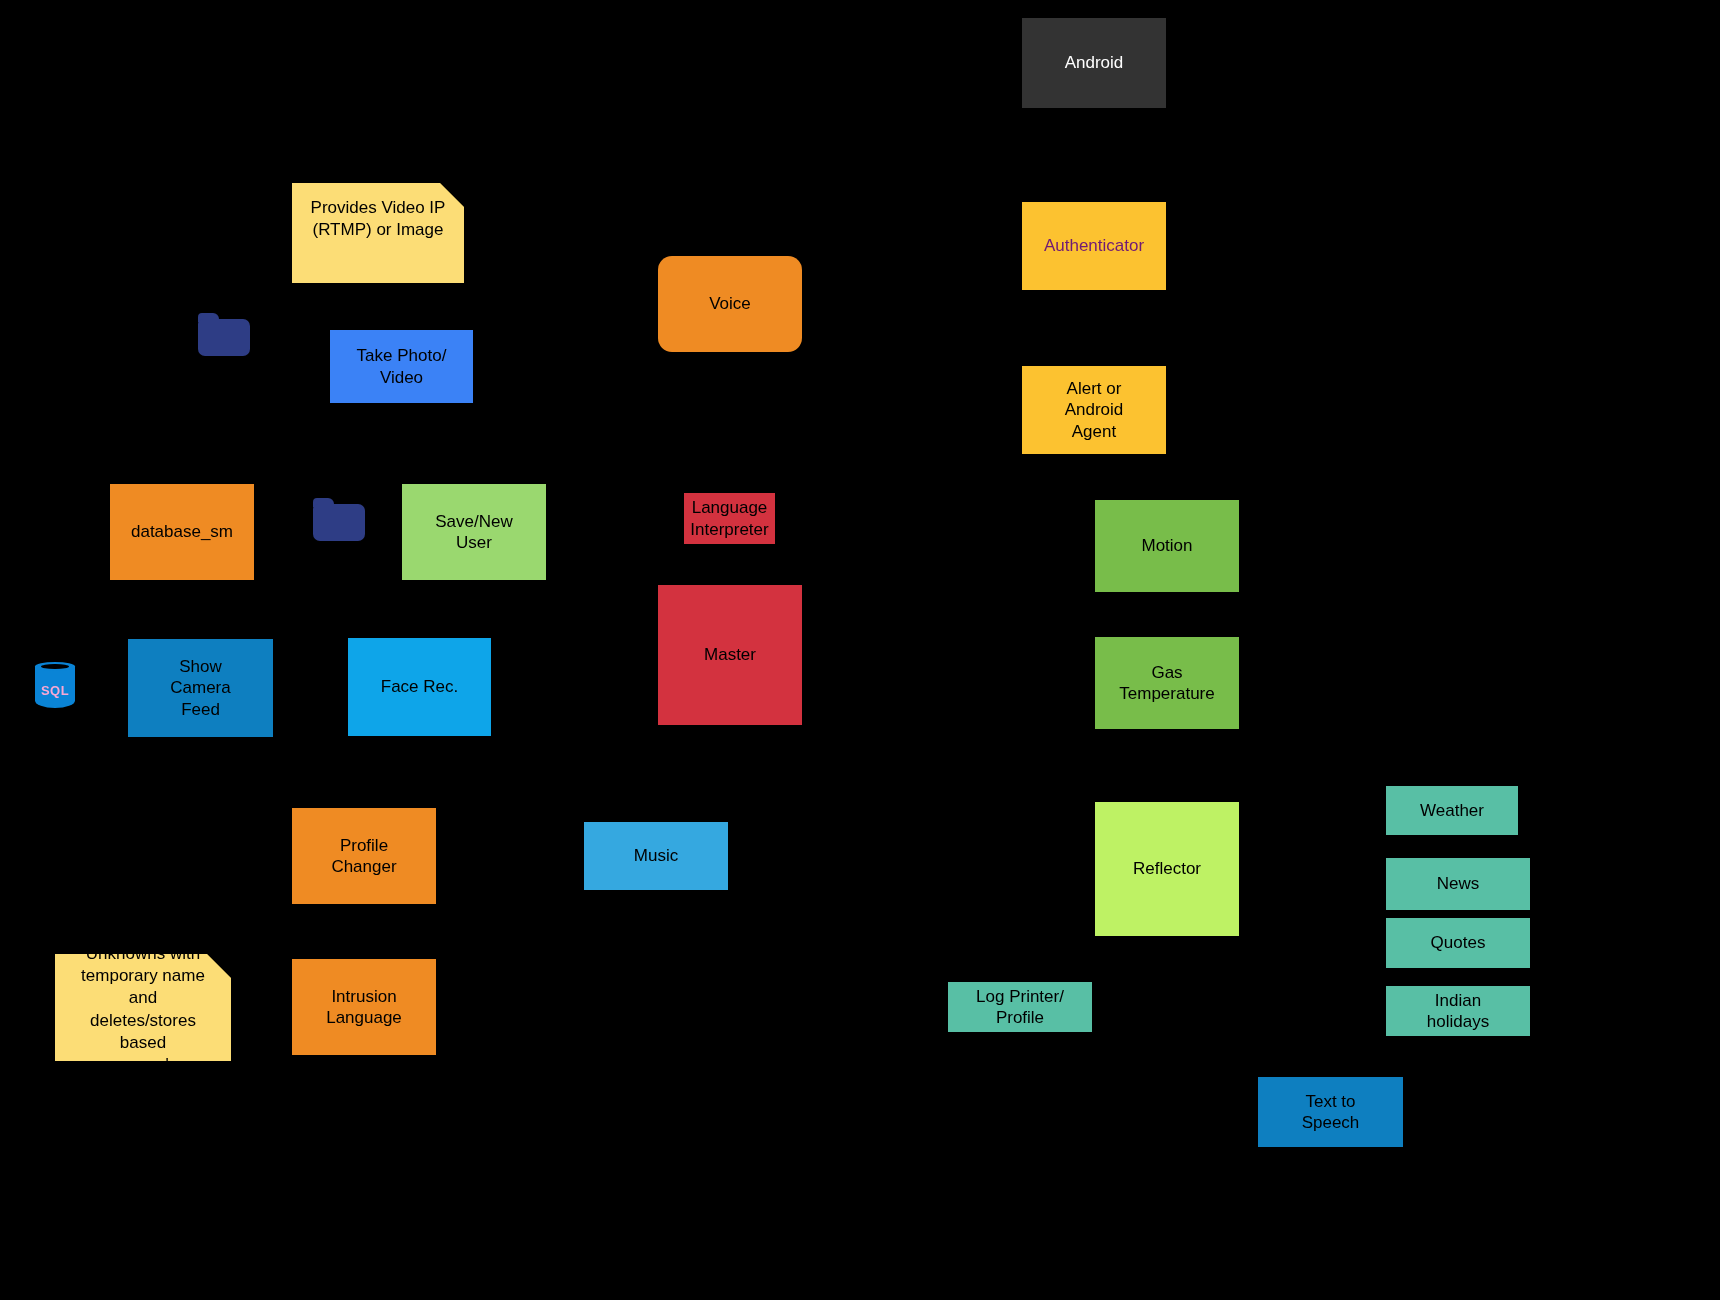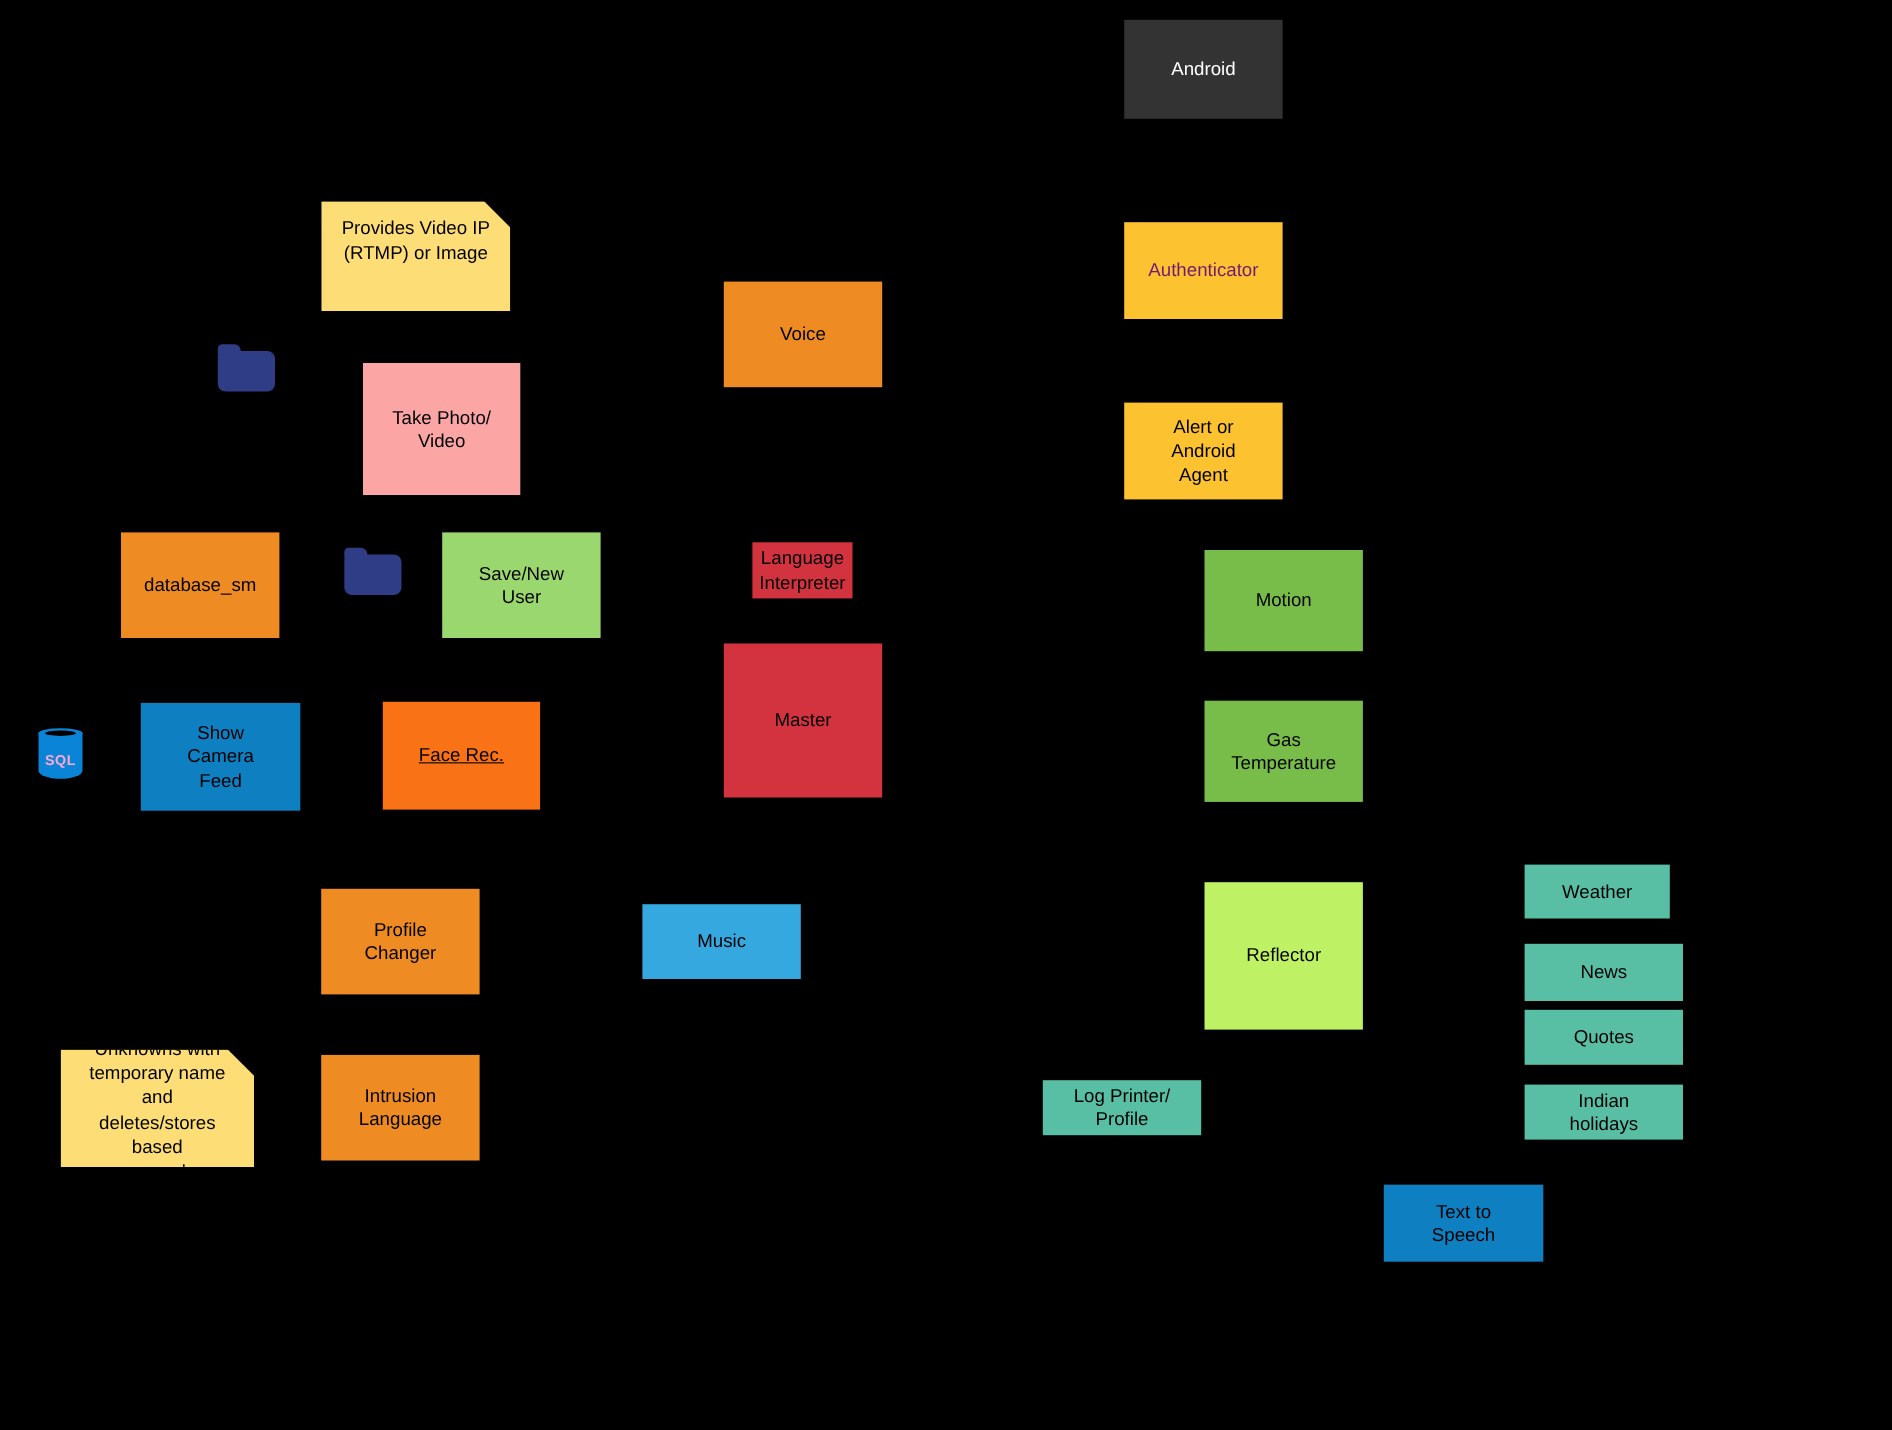--- a/index.html
+++ b/index.html
@@ -78,31 +78,31 @@
   }
 </style>
 </head>
 <body>
 
 <div id="canvas">
     <div class="node" style="left: 1022px; top: 18px; width: 144px; height: 90px; background: rgb(51, 51, 51); color: rgb(255, 255, 255);">Android</div>
     <div class="node" style="left: 1022px; top: 202px; width: 144px; height: 88px; background: rgb(252, 194, 48); color: #701a75;">Authenticator</div>
     <div class="node" style="left: 1022px; top: 366px; width: 144px; height: 88px; background: rgb(252, 194, 48); color: rgb(0, 0, 0);">Alert or Android
 Agent</div>
-    <div class="node" style="left: 330px; top: 330px; width: 143px; height: 120px; background: #fca5a5; color: rgb(0, 0, 0);">Take Photo/ Video</div>
-    <div class="node" style="left: 658px; top: 256px; width: 144px; height: 96px; background: rgb(239, 139, 35); color: rgb(0, 0, 0);">Voice</div>
+    <div class="node" style="left: 330px; top: 330px; width: 143px; height: 73px; background: #3b82f6; color: rgb(0, 0, 0);">Take Photo/ Video</div>
+    <div class="node" style="left: 658px; top: 256px; width: 144px; height: 96px; background: rgb(239, 139, 35); color: rgb(0, 0, 0); border-radius: 14px;">Voice</div>
     <div class="node" style="left: 110px; top: 484px; width: 144px; height: 96px; background: rgb(239, 139, 35); color: rgb(0, 0, 0);">database_sm</div>
     <div class="node" style="left: 402px; top: 484px; width: 144px; height: 96px; background: rgb(154, 216, 111); color: rgb(0, 0, 0);">Save/New User</div>
     <div class="node" style="left: 684px; top: 493px; width: 91px; height: 51px; background: rgb(211, 50, 63); color: rgb(0, 0, 0);">Language
 Interpreter</div>
     <div class="node" style="left: 1095px; top: 500px; width: 144px; height: 92px; background: rgb(120, 189, 74); color: rgb(0, 0, 0);">Motion</div>
     <div class="node" style="left: 658px; top: 585px; width: 144px; height: 140px; background: rgb(211, 50, 63); color: rgb(0, 0, 0);">Master</div>
     <div class="node" style="left: 128px; top: 639px; width: 145px; height: 98px; background: rgb(14, 127, 192); color: rgb(0, 0, 0);">Show Camera
 Feed</div>
-    <div class="node" style="left: 348px; top: 638px; width: 143px; height: 98px; background: #f97316; color: rgb(0, 0, 0); text-decoration: underline;">Face Rec.</div>
+    <div class="node" style="left: 348px; top: 638px; width: 143px; height: 98px; background: #0ea5e9; color: rgb(0, 0, 0);">Face Rec.</div>
     <div class="node" style="left: 1095px; top: 637px; width: 144px; height: 92px; background: rgb(120, 189, 74); color: rgb(0, 0, 0);">Gas Temperature</div>
     <div class="node" style="left: 1386px; top: 786px; width: 132px; height: 49px; background: rgb(88, 191, 165); color: rgb(0, 0, 0);">Weather</div>
     <div class="node" style="left: 292px; top: 808px; width: 144px; height: 96px; background: rgb(239, 139, 35); color: rgb(0, 0, 0);">Profile Changer</div>
     <div class="node" style="left: 584px; top: 822px; width: 144px; height: 68px; background: rgb(53, 168, 224); color: rgb(0, 0, 0);">Music</div>
     <div class="node" style="left: 1095px; top: 802px; width: 144px; height: 134px; background: #bef264; color: rgb(0, 0, 0);">Reflector</div>
     <div class="node" style="left: 1386px; top: 858px; width: 144px; height: 52px; background: rgb(88, 191, 165); color: rgb(0, 0, 0);">News</div>
     <div class="node" style="left: 1386px; top: 918px; width: 144px; height: 50px; background: rgb(88, 191, 165); color: rgb(0, 0, 0);">Quotes</div>
     <div class="node" style="left: 292px; top: 959px; width: 144px; height: 96px; background: rgb(239, 139, 35); color: rgb(0, 0, 0);">Intrusion Language</div>
     <div class="node" style="left: 948px; top: 982px; width: 144px; height: 50px; background: rgb(88, 191, 165); color: rgb(0, 0, 0);">Log Printer/
 Profile</div>

